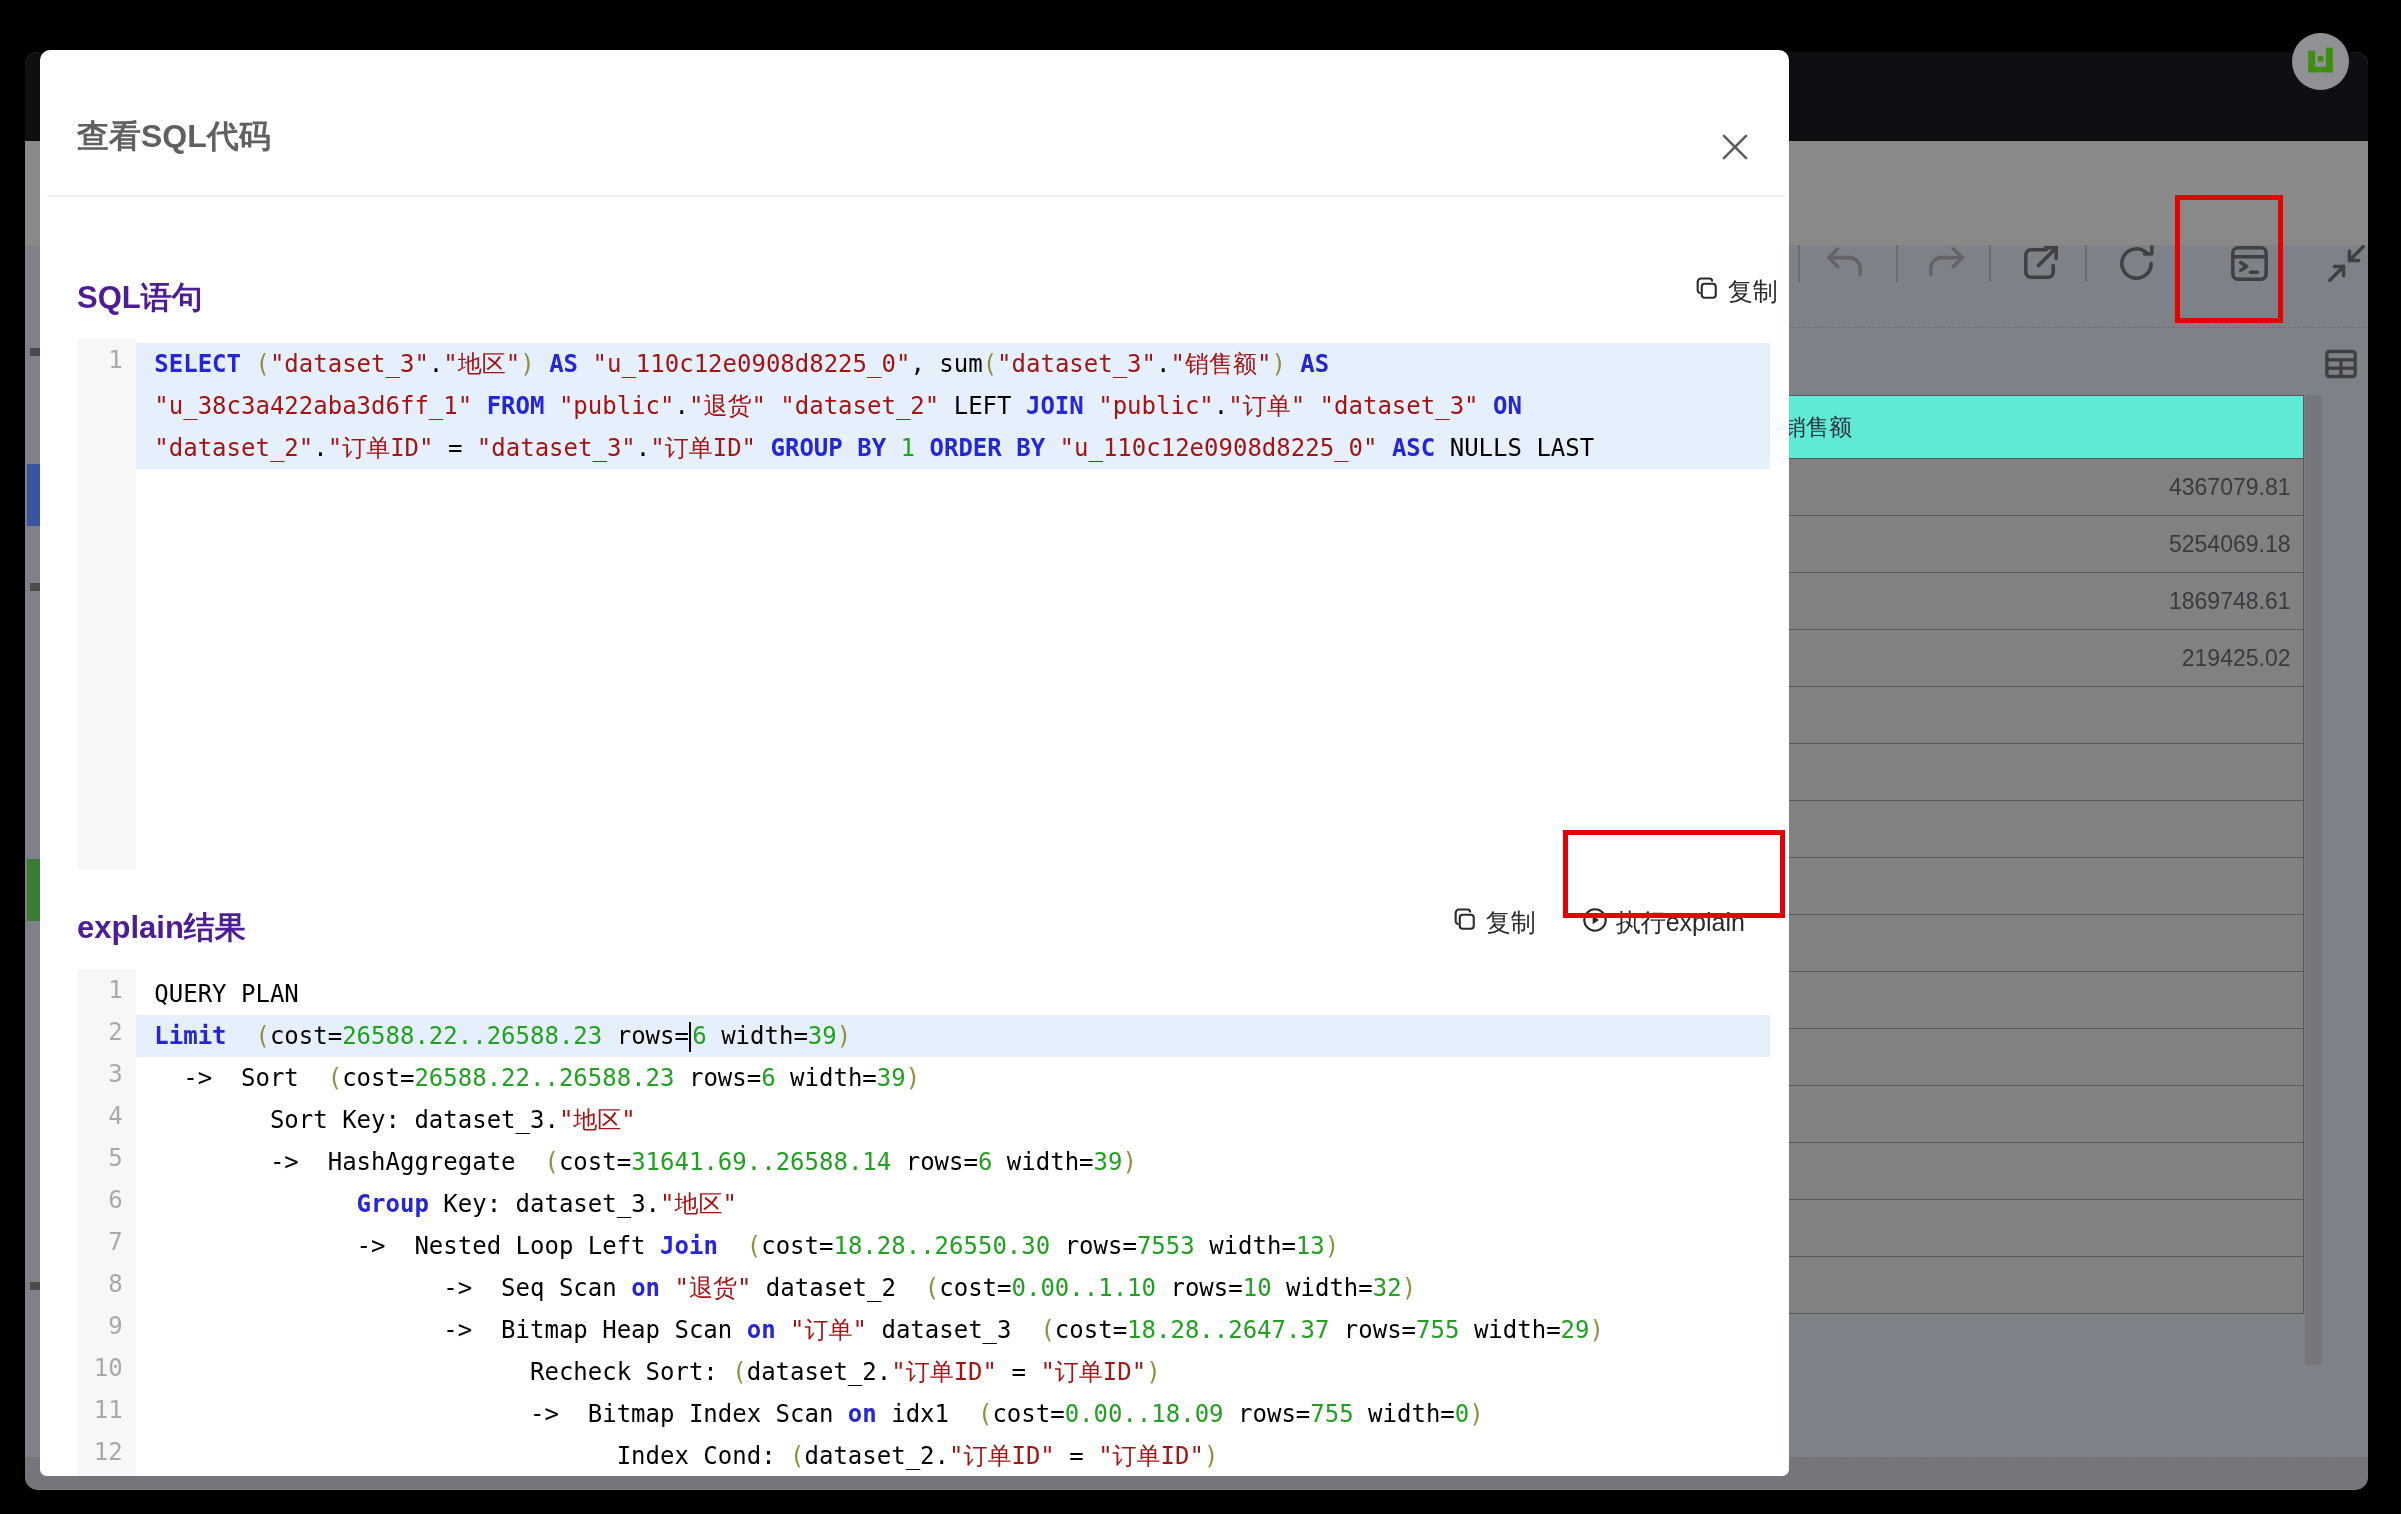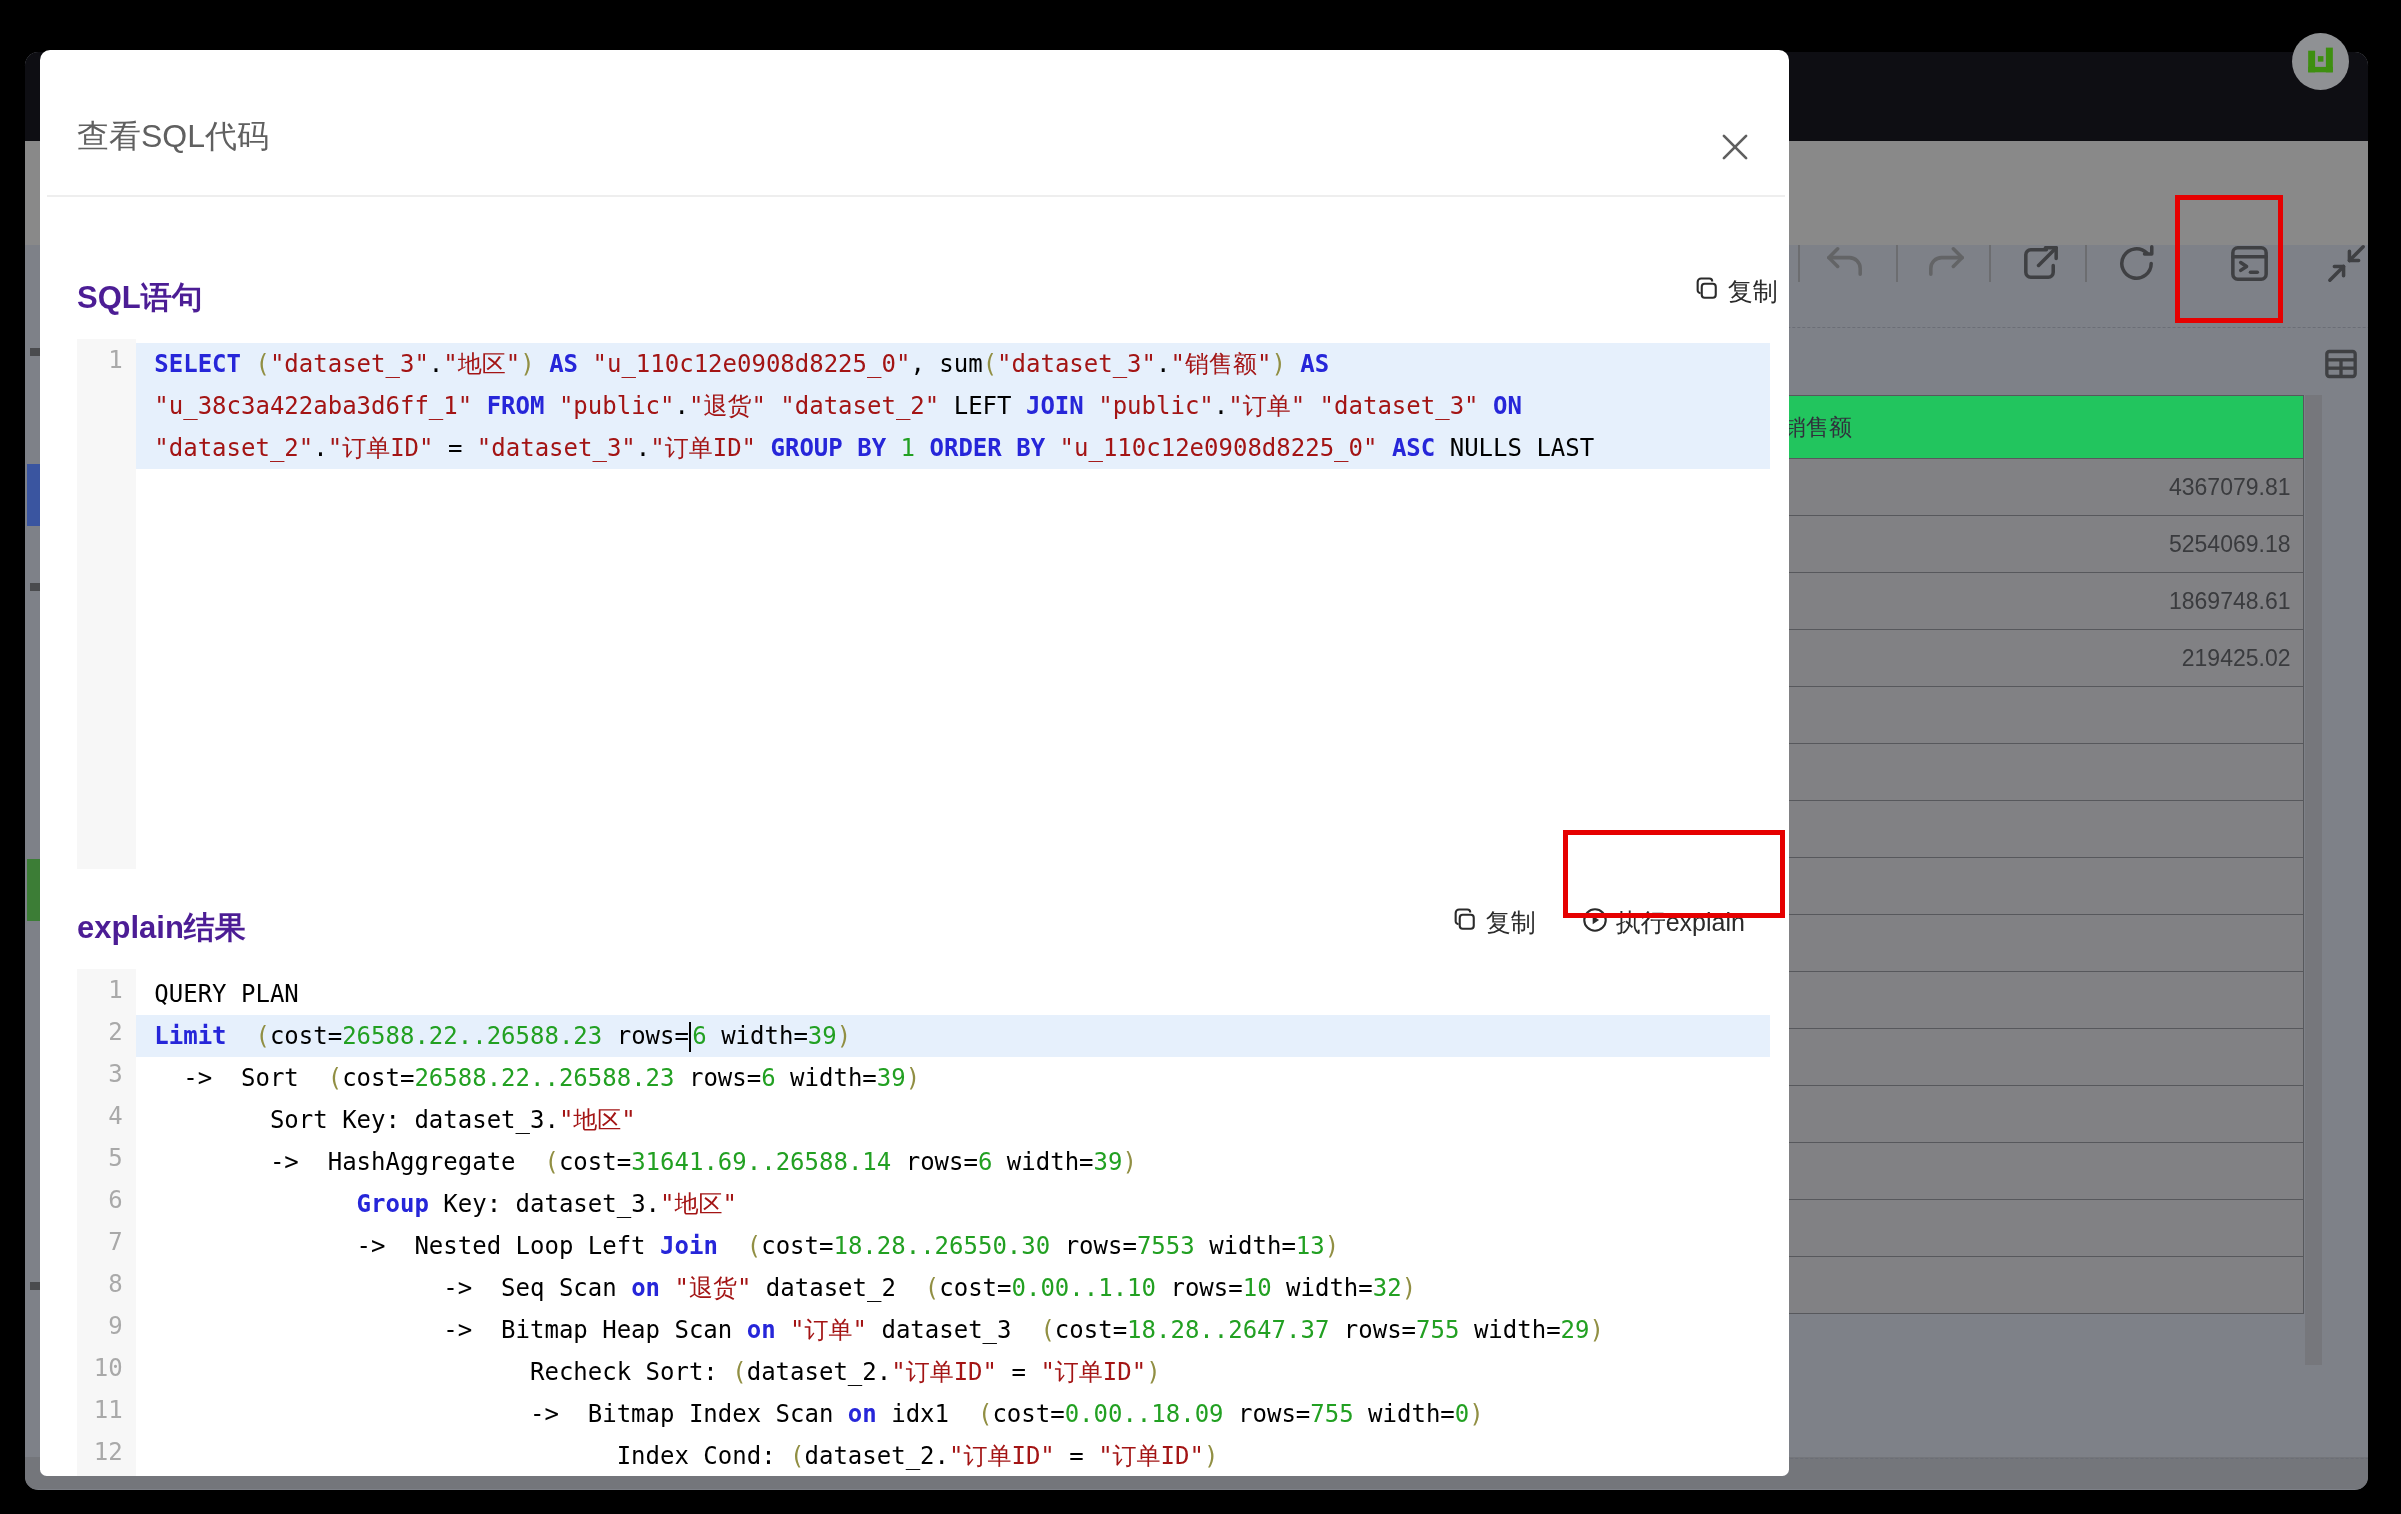--- a/index.html
+++ b/index.html
@@ -12,34 +12,34 @@
   #app-subband{position:absolute;left:0;top:89px;width:100%;height:104px;background:#898989;}
   #app-bottomband{position:absolute;left:0;top:1405px;width:100%;height:32px;background:#74767b;}
   .sep{position:absolute;width:1.7px;height:37px;background:#6c6d70;top:193px;}
   .tool-icon{position:absolute;top:188px;width:47px;height:47px;}
   .tool-icon svg{width:100%;height:100%;}
   .frag{position:absolute;}
   
   #chart-panel{position:absolute;left:1724px;top:275px;width:623px;height:1130px;
                border:1.7px dashed #6b6e76;border-radius:3.3px;}
   #result-table{position:absolute;left:1728px;top:343px;width:551px;}
-  .tbl-header{height:64px;background:#22c55e;border:0.8px solid #57585c;
+  .tbl-header{height:64px;background:#5eead4;border:0.8px solid #57585c;
               color:#30313c;font-size:23px;display:flex;align-items:center;
               padding-left:29px;box-sizing:border-box;}
   .tbl-row{height:57px;background:#818184;border:0.8px solid #57585c;border-top:none;
            color:#3a3b3e;font-size:23px;display:flex;align-items:center;
            justify-content:flex-end;padding-right:12.5px;box-sizing:border-box;}
   #tbl-scroll{position:absolute;left:2280px;top:343px;width:16.7px;height:970px;background:#76777c;}
   
   #avatar{position:absolute;left:2292px;top:33px;width:57px;height:57px;border-radius:50%;
           background:#8f9194;display:flex;align-items:center;justify-content:center;z-index:30;}
   
   #modal{position:absolute;left:40px;top:50px;width:1749px;height:1426px;background:#fff;
          border-radius:10px 10px 6.7px 6.7px;z-index:10;overflow:hidden;}
-  #modal-title{position:absolute;left:37px;top:65px;font-size:32px;font-weight:normal;color:#606060;}
+  #modal-title{position:absolute;left:37px;top:65px;font-size:32px;font-weight:bold;color:#606060;}
   #modal-close{position:absolute;left:1676px;top:78px;width:38px;height:38px;cursor:pointer;}
   #modal-divider{position:absolute;left:6.7px;top:145px;width:1738px;height:1.7px;background:#eeeeee;}
   .section-label{position:absolute;left:37px;font-size:31px;font-weight:bold;color:#4c1d95;}
   .mini-btn{position:absolute;display:flex;align-items:flex-start;gap:6.7px;font-size:25px;color:#2b2b2b;cursor:pointer;}
   .mini-btn svg{width:28px;height:28px;}
   
   .editor{position:absolute;left:37px;width:1693px;display:flex;overflow:hidden;
           font-family:"DejaVu Sans Mono",monospace;font-size:24px;}
   .gutter{width:59px;background:#f7f7f7;flex:none;}
   .gutter-row{height:42px;line-height:42px;text-align:right;padding-right:13.3px;

